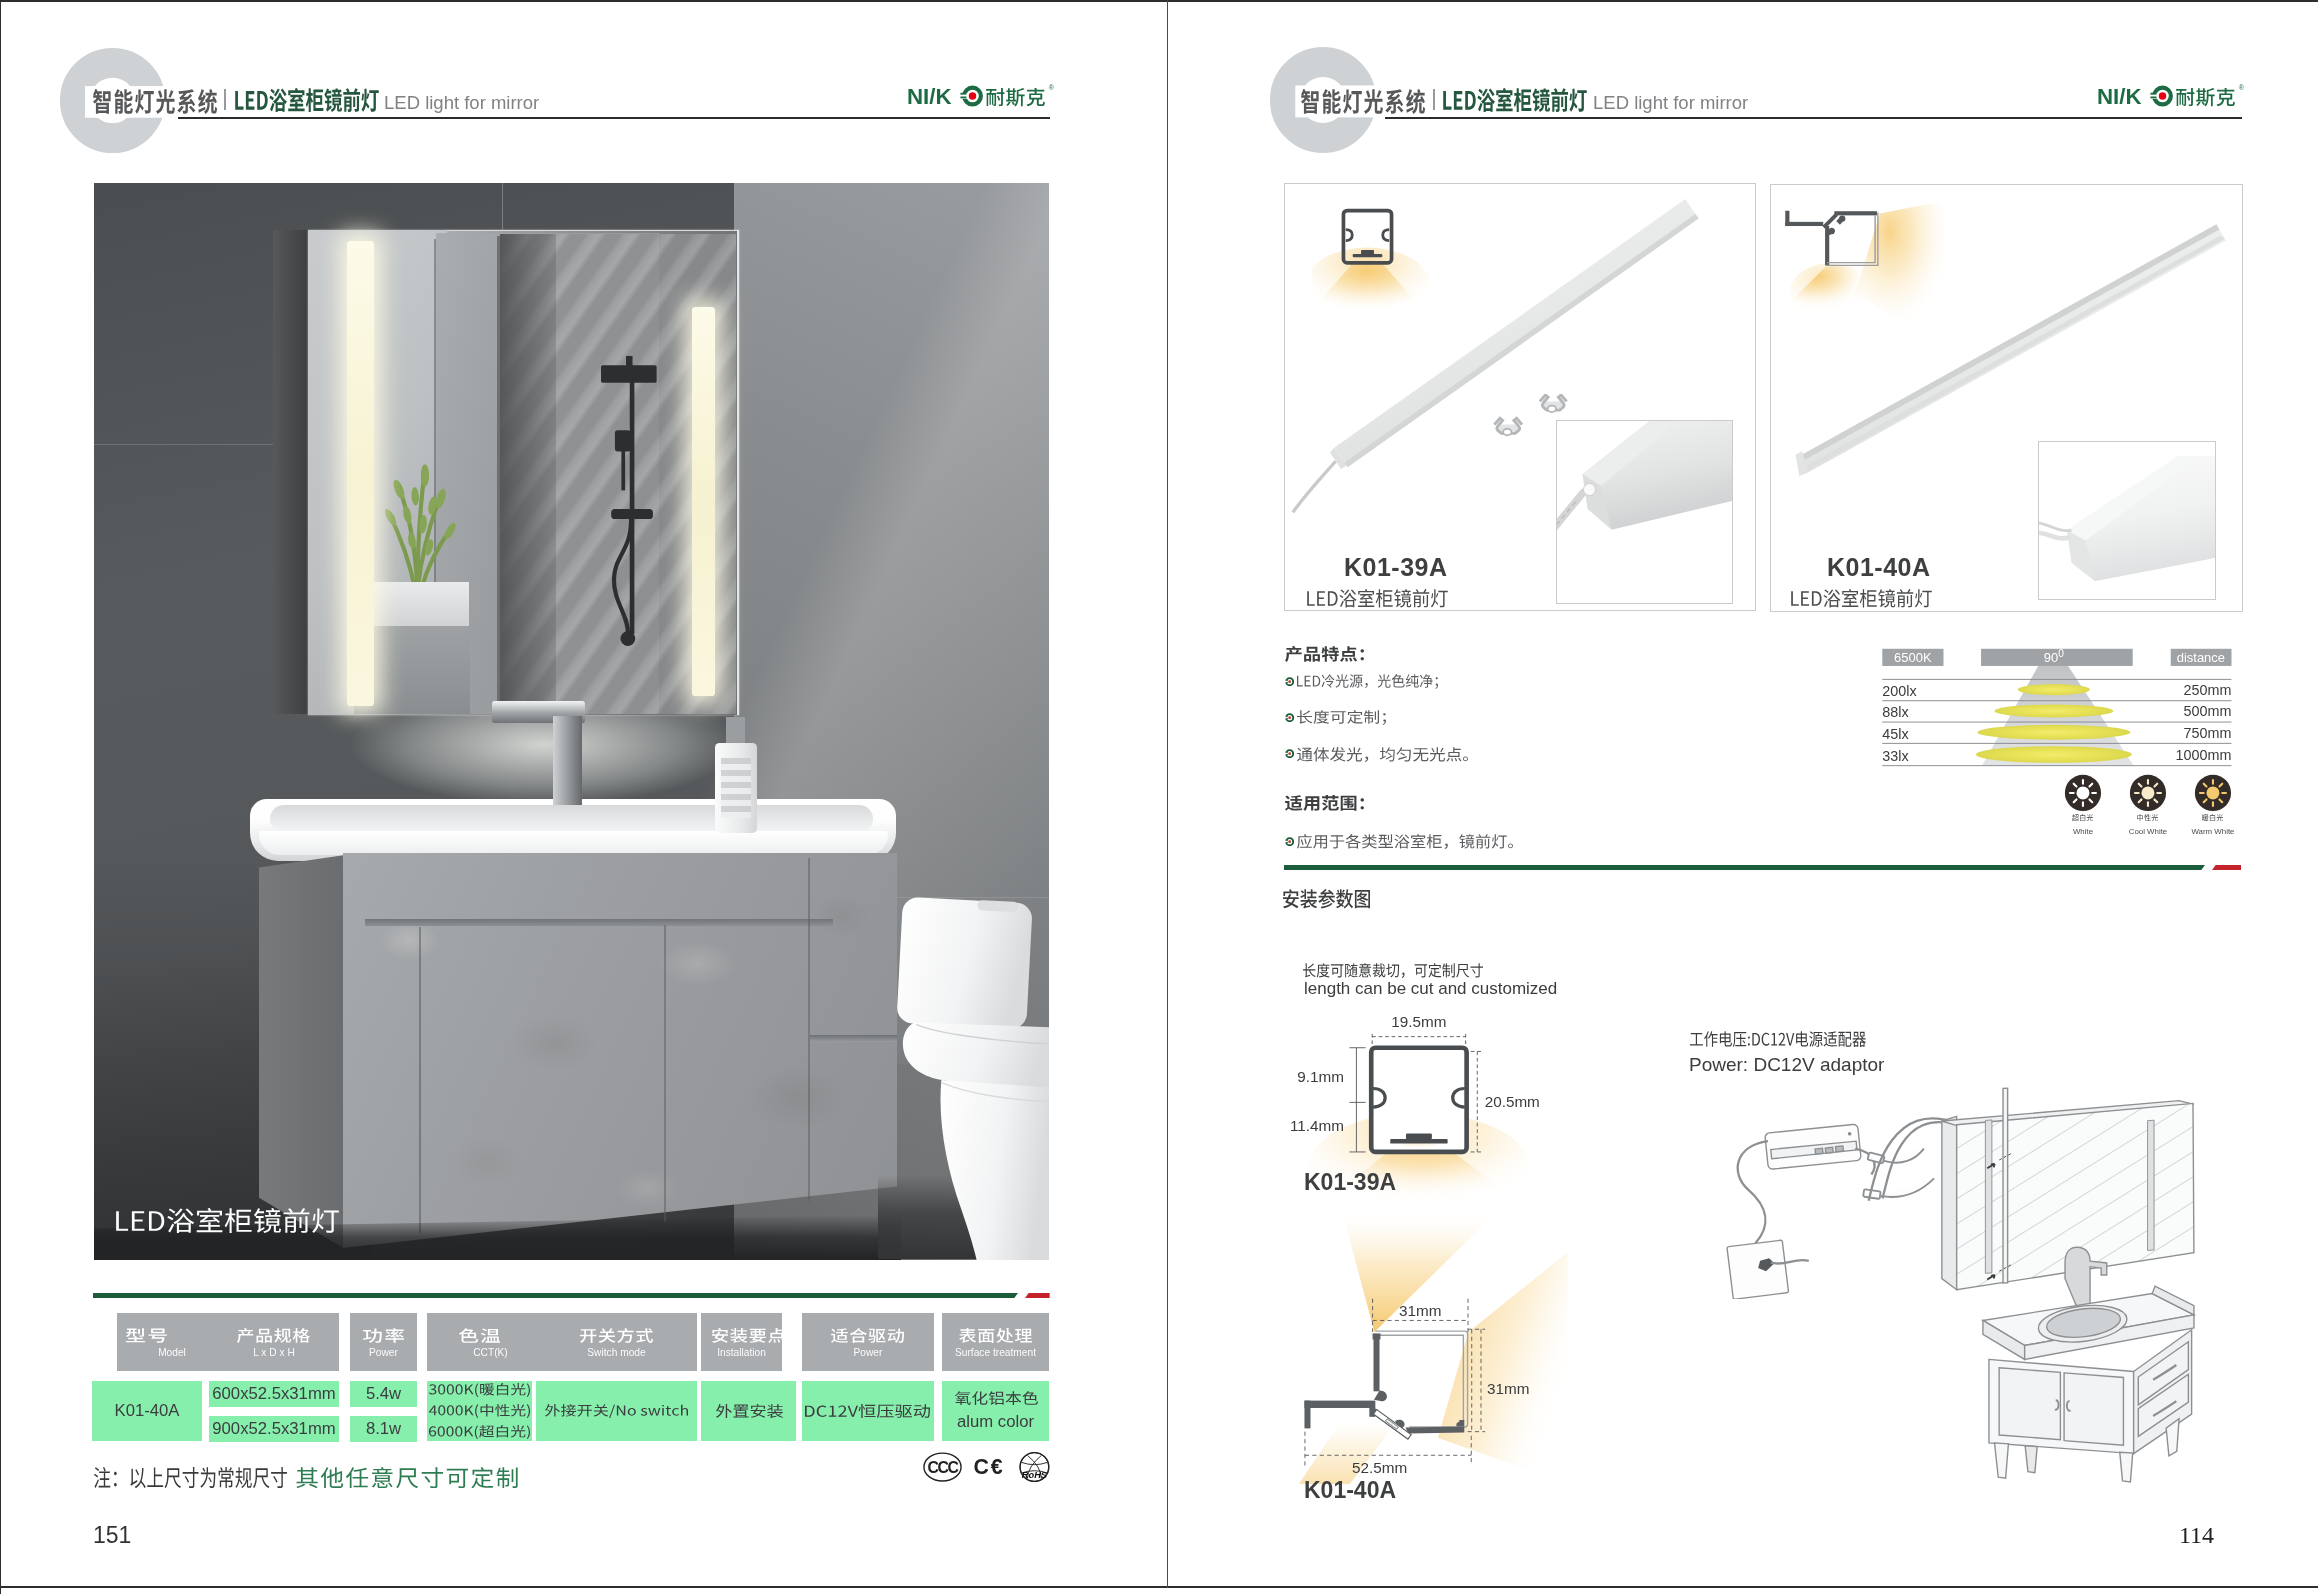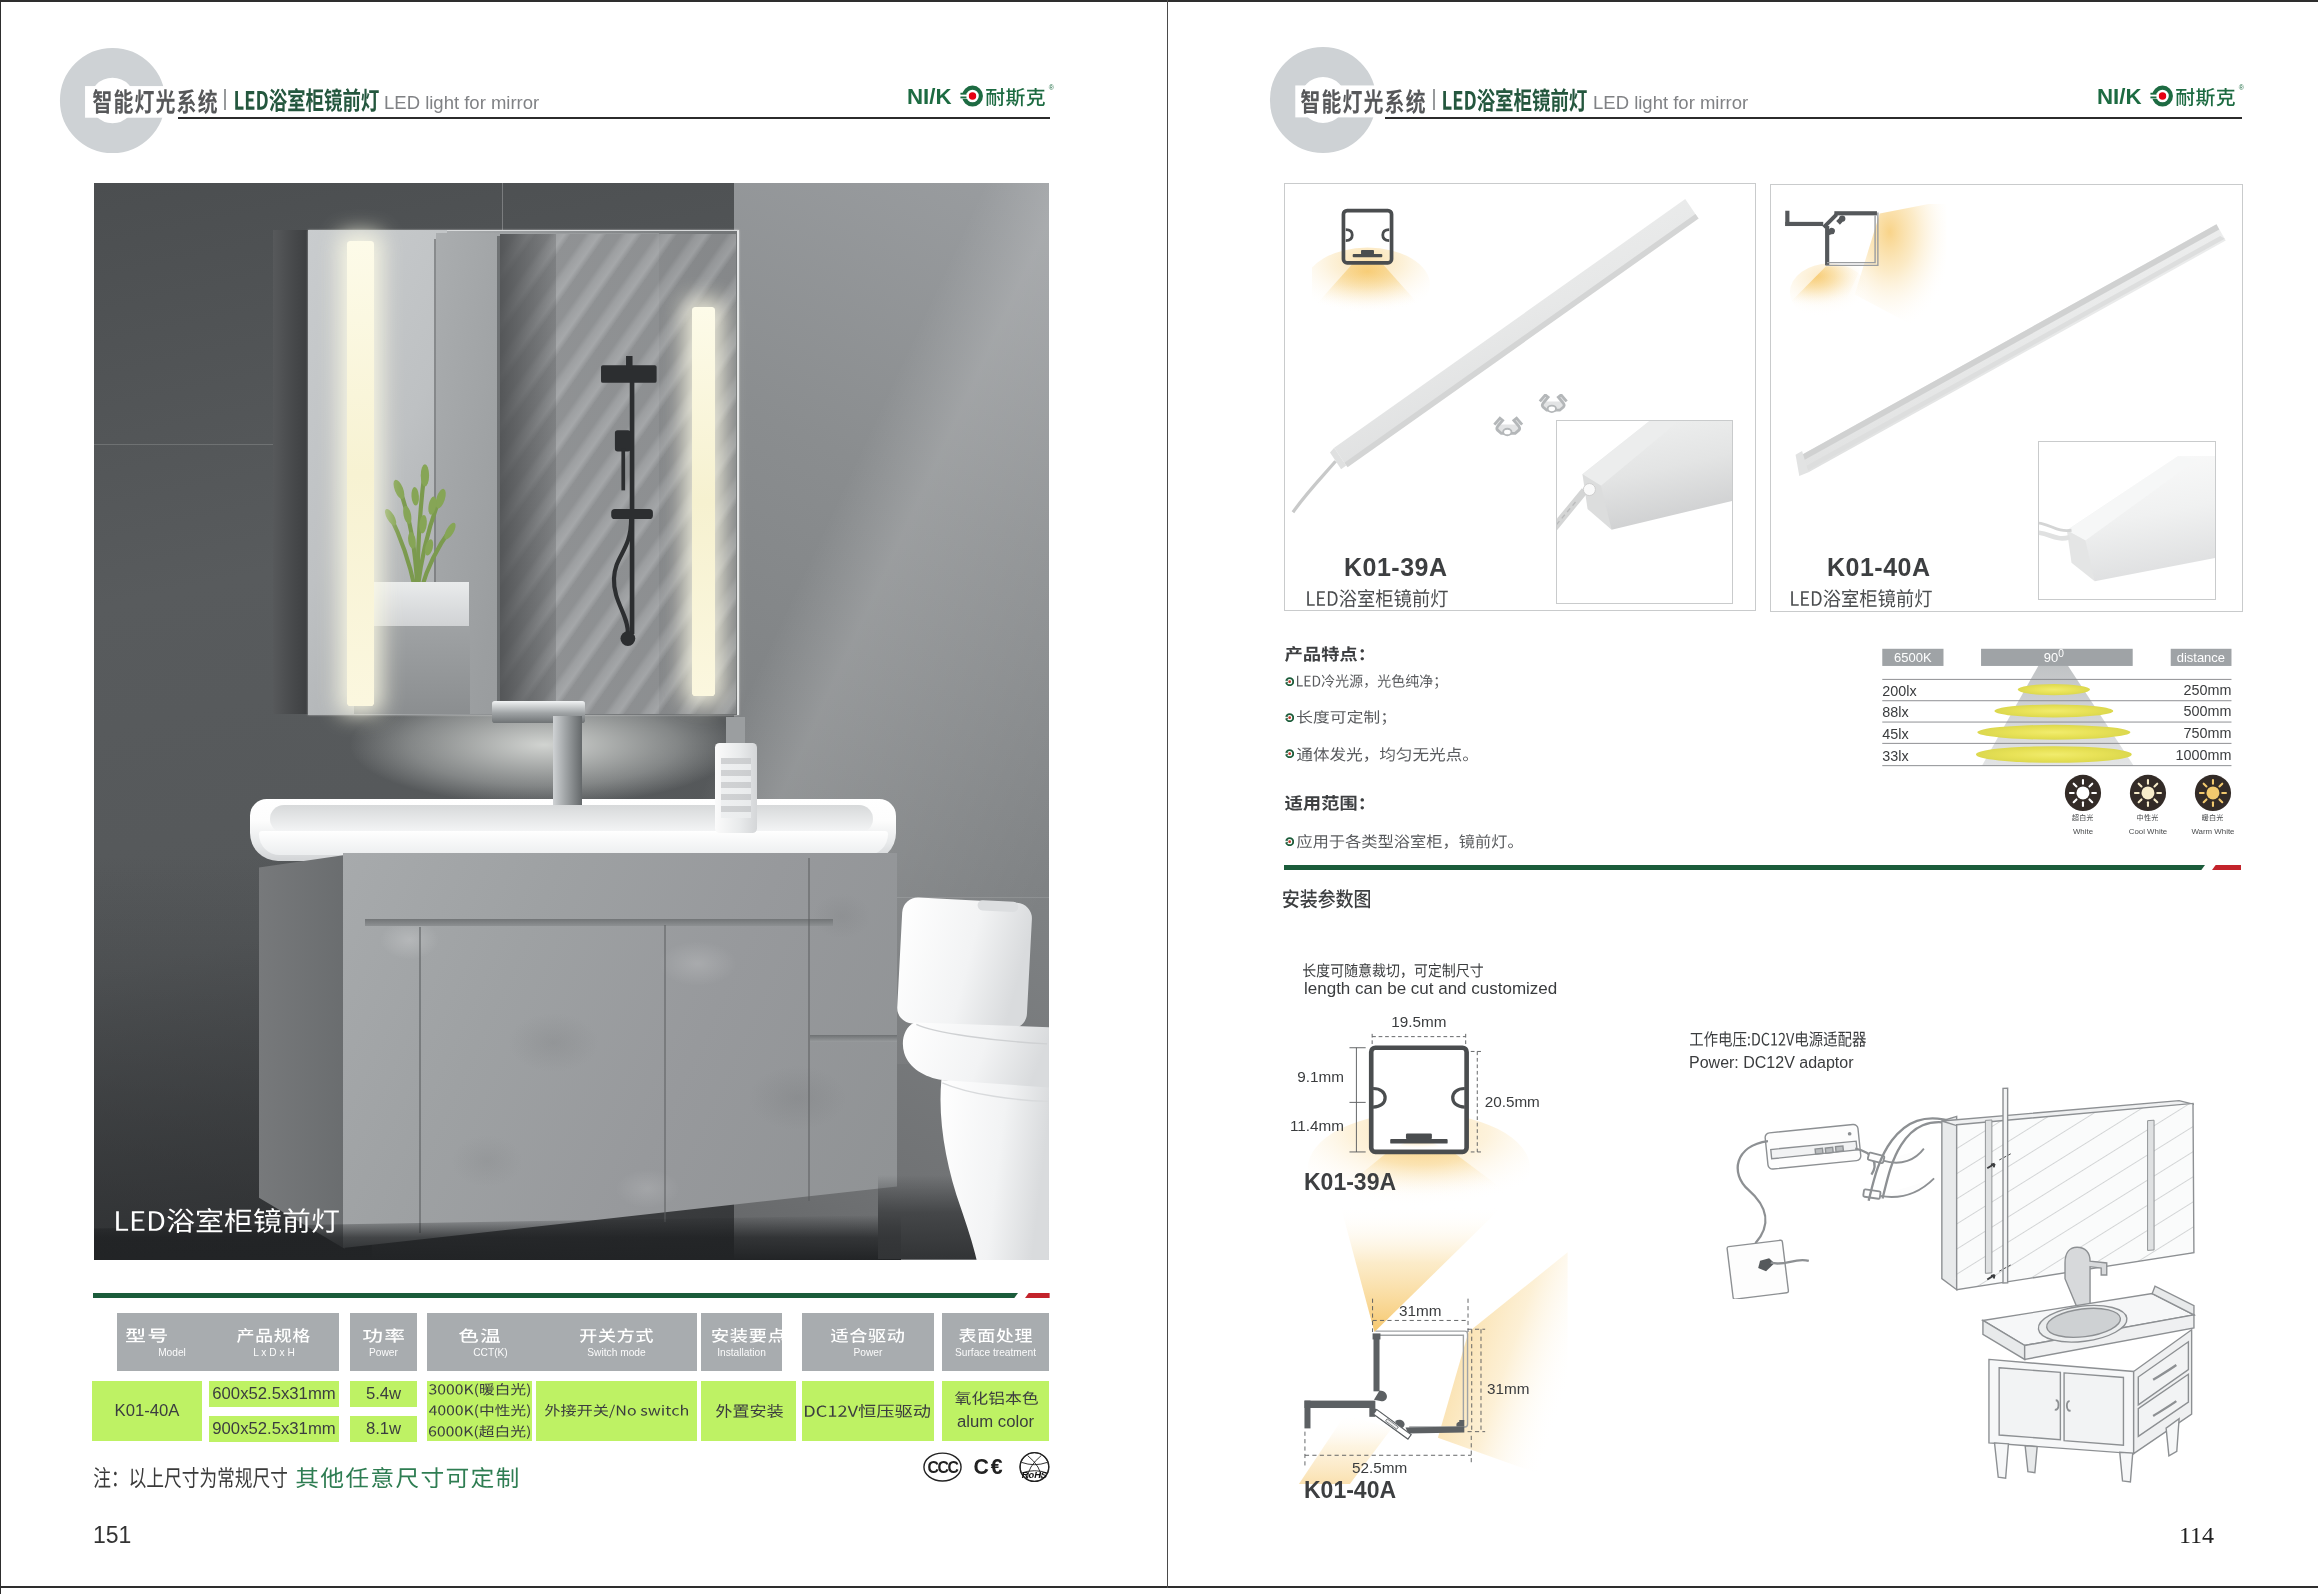--- a/index.html
+++ b/index.html
@@ -200,21 +200,21 @@
       <path d="M130 420 C 190 446, 290 458, 358 460" stroke="#d8dadc" stroke-width="3" fill="none"></path>
     </svg>
   </div>
 
   <div class="abs" style="left:93px;top:1293px;width:925px;height:5.1px;background:#1b5c3b;clip-path:polygon(0 0,100% 0,calc(100% - 3.7px) 100%,0 100%);"></div>
   <div class="abs" style="left:1025px;top:1293px;width:24.6px;height:5.1px;background:#c3232b;clip-path:polygon(3.7px 0,100% 0,100% 100%,0 100%);"></div>
 
   <style>
     .th{position:absolute;top:1313px;height:58px;background:#a8acaf;color:#fff;text-align:center;}
     .th .en{font-size:10.2px;margin-top:34px;line-height:12px;color:rgba(255,255,255,0.95);white-space:nowrap;}
-    .td{position:absolute;background:#bef264;color:#3b3d3f;text-align:center;font-size:16.7px;white-space:nowrap;}
+    .td{position:absolute;background:#86efac;color:#3b3d3f;text-align:center;font-size:16.7px;white-space:nowrap;}
   </style>
 
   <div class="th" style="left:92px;width:110px;margin-left:25px;">
       <div class="en">Model</div>
     </div>
 
   <div class="th" style="left:209px;width:130px;">
       <div class="en">L x D x H</div>
     </div>
 
@@ -640,21 +640,21 @@
         <line x1="412" y1="496" x2="412" y2="560"></line>
       <line x1="53" y1="538" x2="412" y2="538"></line>
     </g>
     <text x="446" y="405" font-size="33" fill="#3a3c3e" font-family="Liberation Sans">31mm</text>
   </svg>
 
   <div class="abs" style="left:1352px;top:1459px;font-size:15.3px;color:#3a3c3e;">52.5mm</div>
 
   <div class="abs" style="left:1304px;top:1477px;font-size:23px;font-weight:bold;color:#3d3f41;">K01-40A</div>
 
-  <div class="abs" style="left:1689px;top:1054px;font-size:16px;color:#3a3c3e;">Power: DC12V adaptor</div>
+  <div class="abs" style="left:1689px;top:1054px;font-size:19px;color:#3a3c3e;">Power: DC12V adaptor</div>
 
   <svg class="abs" style="left:1716px;top:1104px;" width="232" height="195" viewBox="0 0 500 420">
     <g fill="#fdfdfd" stroke="#8d9093" stroke-width="3">
       <path d="M115 62 l180 -18 a10 10 0 0 1 11 9 l6 58 a10 10 0 0 1 -9 11 l-180 18 a10 10 0 0 1 -11 -9 l-6 -58 a10 10 0 0 1 9 -11 z"></path>
       <path d="M118 98 l2 20 184 -19 -2 -19 z" fill="#f1f2f3"></path>
       <rect x="214" y="96" width="16" height="11" fill="#b9bcbe" transform="rotate(-6 222 101)"></rect>
       <rect x="236" y="94" width="16" height="11" fill="#b9bcbe" transform="rotate(-6 244 99)"></rect>
       <rect x="258" y="91" width="16" height="11" fill="#b9bcbe" transform="rotate(-6 266 96)"></rect>
       <circle cx="288" cy="64" r="4" fill="#8d9093" stroke="none"></circle>
     </g>

